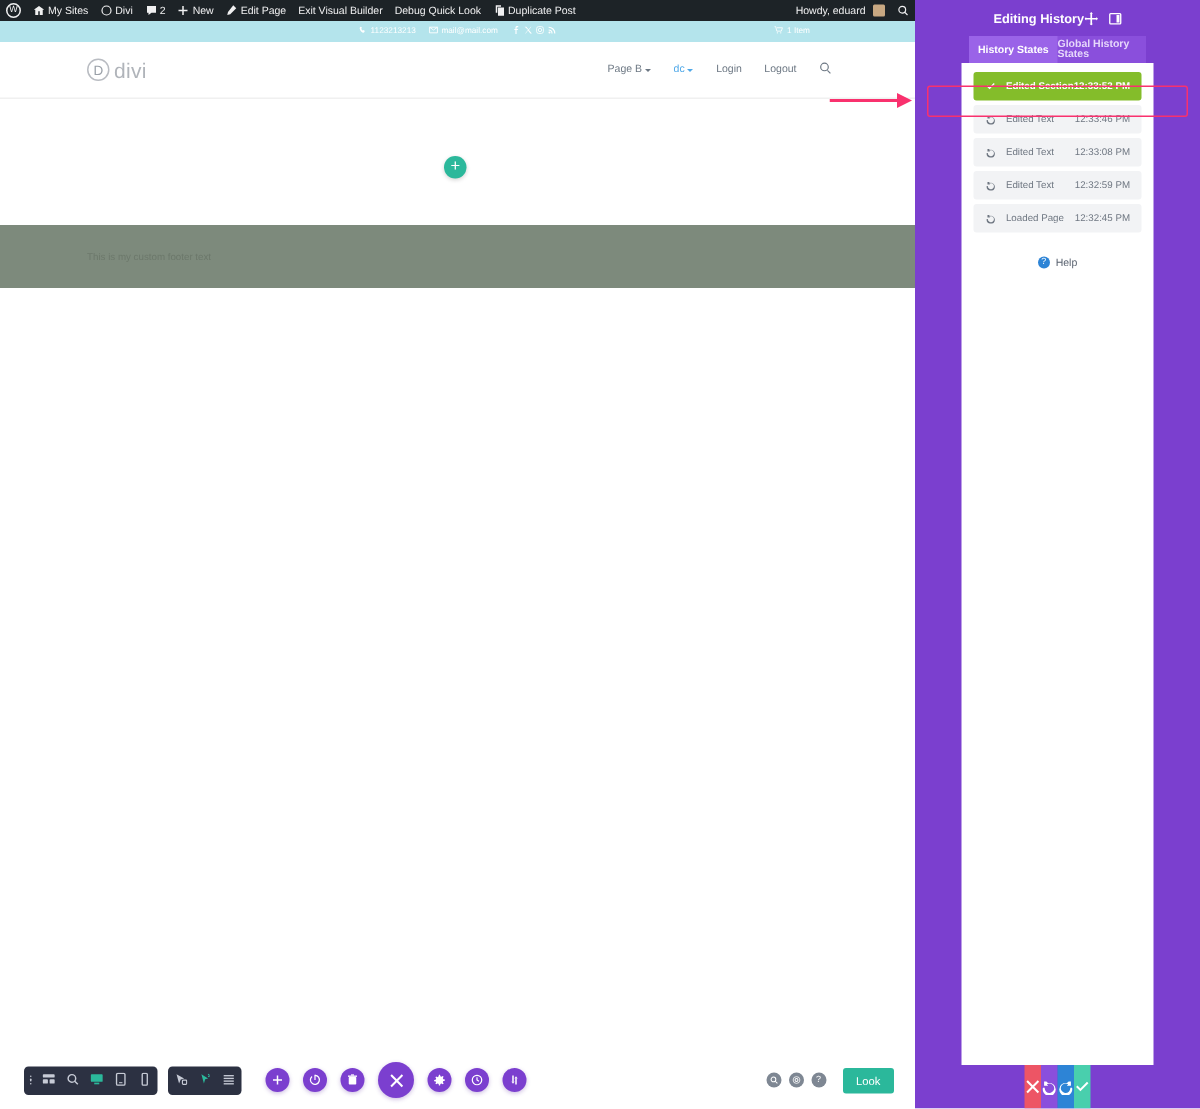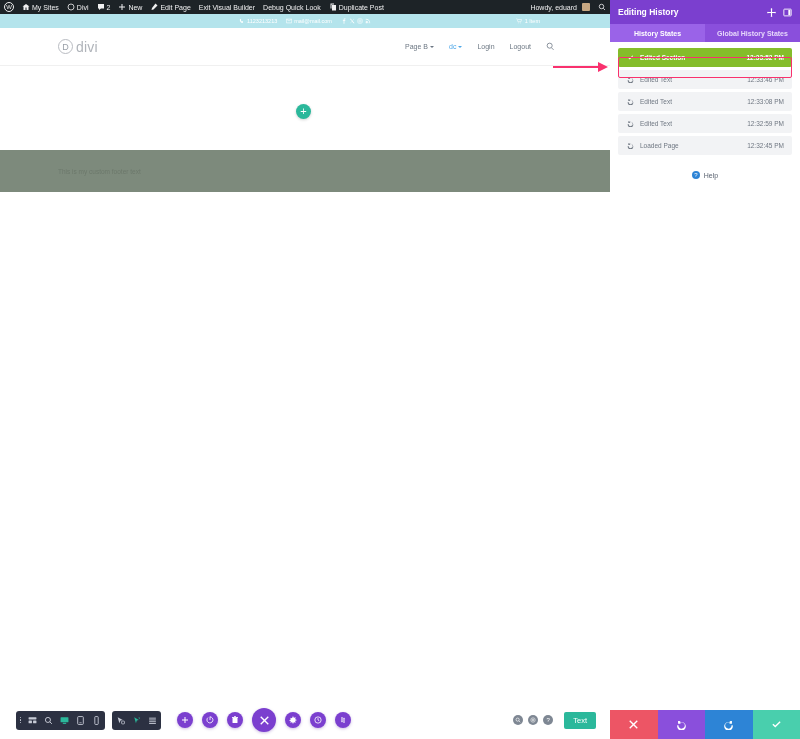--- a/index.html
+++ b/index.html
@@ -120,21 +120,21 @@
   .gbtn svg { width: 6px; height: 6px; fill: #ffffff; }
   .gbtn span { color:#fff; font-size:6px; line-height:1; }
   .save-btn {
     margin-left: 6px; background: #2bb89b; color: #fff;
     font-size: 7.5px; padding: 4px 9px; border-radius: 2px; cursor: pointer;
   }
 
   
   .panel {
     position: absolute; top: 0; right: 0; width: 190px; height: 739px;
-    background: #7b3fcf; display: flex; flex-direction: column;
+    background: #7b3fcf; display: flex; flex-direction: column; align-items: center;
   }
   .panel-head {
     height: 24px; display: flex; align-items: center; padding: 0 8px;
     background: #7b3fcf;
   }
   .panel-title { font-size: 8.5px; color: #ffffff; font-weight: bold; }
   .panel-head-icons { margin-left: auto; display: flex; align-items: center; gap: 7px; }
   .panel-head-icons .hi { width: 9px; height: 9px; display:flex; align-items:center; justify-content:center; cursor:pointer; }
   .panel-head-icons svg { width: 9px; height: 9px; fill: #ffffff; }
 
@@ -466,21 +466,21 @@
       </div>
       <div class="gbtn">
         <svg viewBox="0 0 16 16">
             <circle cx="8" cy="8" r="2.6" fill="none" stroke="#fff" stroke-width="1.8"></circle>
             <circle cx="8" cy="8" r="6" fill="none" stroke="#fff" stroke-width="1.4"></circle>
           </svg>
       </div>
       <div class="gbtn">
           <span>?</span>
         </div>
-      <div class="save-btn">Text</div>
+      <div class="save-btn">Look</div>
     </div>
   </div>
 
   <aside class="panel">
 
     <div class="panel-head">
       <span class="panel-title">Editing History</span>
       <div class="panel-head-icons">
         <span class="hi">
           <svg viewBox="0 0 16 16">

